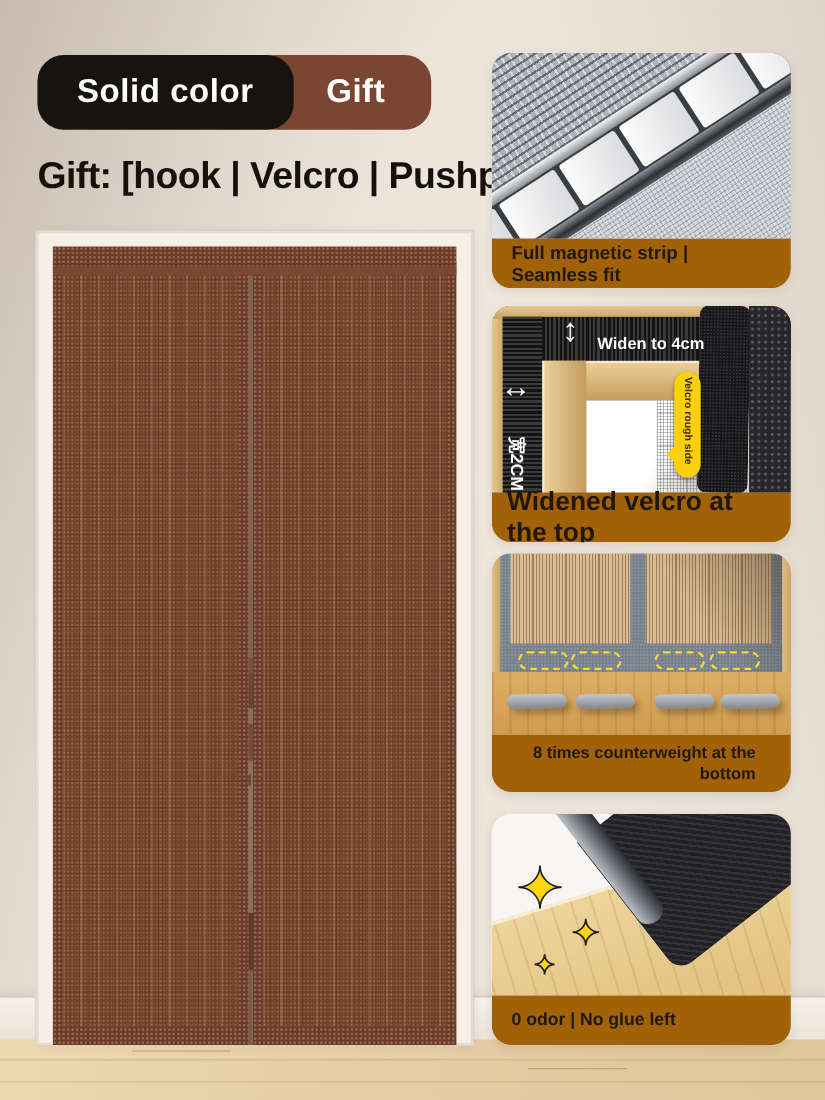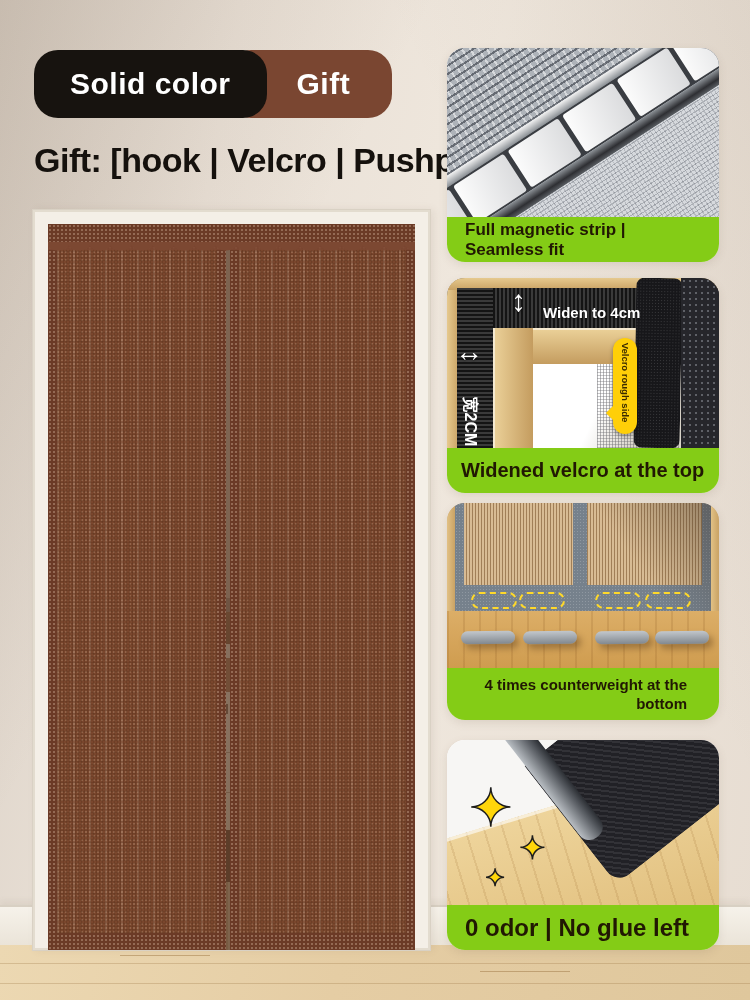--- a/index.html
+++ b/index.html
@@ -83,21 +83,21 @@
     background:
       repeating-linear-gradient(90deg,rgba(255,240,224,.10) 0 2px,rgba(0,0,0,0) 2px 16px),
       repeating-linear-gradient(90deg,rgba(94,52,30,.42) 0 1px,rgba(0,0,0,0) 1px 3px),
       repeating-linear-gradient(0deg,rgba(94,52,30,.34) 0 1px,rgba(0,0,0,0) 1px 3px),
       linear-gradient(rgba(148,92,58,.34),rgba(142,88,54,.40));}
 
   
   .card{position:absolute;left:447px;width:272px;border-radius:18px;overflow:hidden;background:#fff;
     box-shadow:0 3px 8px rgba(120,100,80,.15);}
   .card-img{position:absolute;left:0;right:0;top:0;overflow:hidden;}
-  .cap{position:absolute;left:0;right:0;bottom:0;background:#84cc16;display:flex;align-items:center;
+  .cap{position:absolute;left:0;right:0;bottom:0;background:#a16207;display:flex;align-items:center;
     font-weight:bold;color:#211803;}
 
   
   .c1{top:48px;height:214px;}
   .c1 .card-img{height:169px;background:#cfd3d8;}
   .c1-rot{position:absolute;left:-70px;top:-70px;width:440px;height:320px;transform:rotate(-33deg);}
   .c1-meshdark{position:absolute;left:0;top:0;right:0;height:110px;background:#aeb3b9;
     background-image:repeating-linear-gradient(0deg,rgba(40,45,55,.55) 0 2px,rgba(0,0,0,0) 2px 7px),
       repeating-linear-gradient(90deg,rgba(255,255,255,.5) 0 2px,rgba(0,0,0,0) 2px 7px);}
   .c1-rod1{position:absolute;left:0;right:0;top:110px;height:10px;background:linear-gradient(#f2f2f2,#8a8f94);}
@@ -134,21 +134,21 @@
   .c2-note-top{position:absolute;left:96px;top:26px;color:#fff;font-weight:bold;font-size:15px;text-shadow:0 1px 2px rgba(0,0,0,.6);}
   .c2-varrow{position:absolute;left:64px;top:8px;color:#fff;font-size:30px;font-weight:bold;line-height:1;text-shadow:0 1px 2px rgba(0,0,0,.6);}
   .c2-harrow{position:absolute;left:8px;top:58px;color:#fff;font-size:28px;font-weight:bold;text-shadow:0 1px 2px rgba(0,0,0,.6);}
   .c2-note-side{position:absolute;left:2px;top:128px;width:40px;color:#fff;font-weight:bold;font-size:16px;
     transform:rotate(90deg);transform-origin:center;white-space:nowrap;}
   .c2-bubble{position:absolute;left:166px;top:60px;width:24px;height:96px;background:#ffcf08;border-radius:12px;
     box-shadow:0 2px 4px rgba(0,0,0,.35);}
   .c2-bubble .tail{position:absolute;left:-5px;bottom:16px;width:10px;height:10px;background:#ffcf08;transform:rotate(45deg);}
   .c2-bubble .btxt{position:absolute;left:-31px;top:39px;width:86px;text-align:center;font-size:9.5px;font-weight:bold;color:#3a2b00;
     transform:rotate(90deg);white-space:nowrap;}
-  .c2 .cap{height:45px;font-size:20px;padding:0 14px;}
+  .c2 .cap{height:45px;font-size:24px;padding:0 14px;}
 
   
   .c3{top:503px;height:217px;}
   .c3 .card-img{height:165px;background:#c2a176;}
   .c3-woodedge{position:absolute;top:0;bottom:57px;width:8px;background:linear-gradient(90deg,#e2c185,#c9a264);}
   .c3-mesh{position:absolute;top:0;height:108px;
     background:repeating-linear-gradient(90deg,rgba(120,85,50,.45) 0 1px,rgba(238,214,178,.5) 1px 3px);}
   .c3-gray{position:absolute;background-color:#76818c;background-image:radial-gradient(rgba(255,255,255,.18) .8px,rgba(0,0,0,0) 1px);background-size:3px 3px;}
   .c3-shadow{position:absolute;right:8px;top:0;width:120px;height:108px;background:linear-gradient(235deg,rgba(60,48,36,.40),rgba(60,48,36,0) 60%);}
   .c3-dash{position:absolute;top:89px;width:42px;height:13px;border:2px dashed #ffd92a;border-radius:9px;}
@@ -168,21 +168,21 @@
     background-image:repeating-linear-gradient(90deg,rgba(150,100,40,.15) 0 2px,rgba(0,0,0,0) 2px 18px),linear-gradient(#eed49b,#d9b26b);}
   .c4-roll{position:absolute;left:96px;top:-70px;width:260px;height:150px;transform:rotate(-38deg);border-radius:0 0 44px 16px;
     background-color:#212126;
     background-image:repeating-linear-gradient(45deg,rgba(255,255,255,.08) 0 2px,rgba(0,0,0,0) 2px 5px);}
   .c4-rolledge{position:absolute;left:82px;top:-64px;width:26px;height:180px;transform:rotate(-38deg);border-radius:12px;
     background:linear-gradient(90deg,#b9bec3,#54585e 70%,#2b2e33);}
   .sparkle{position:absolute;color:#ffd60a;-webkit-text-stroke:1.5px #1c1c1c;line-height:1;}
   .s1{left:22px;top:42px;font-size:52px;}
   .s2{left:72px;top:92px;font-size:32px;}
   .s3{left:38px;top:126px;font-size:24px;}
-  .c4 .cap{height:45px;font-size:24px;padding:0 18px;}
+  .c4 .cap{height:45px;font-size:16px;padding:0 18px;}
 </style>
 </head>
 <body>
 
 <div class="canvas">
   <div class="shadow-tl"></div>
   <div class="shadow-tr"></div>
 
   <div class="baseboard"></div>
   <div class="front-floor">
@@ -313,21 +313,21 @@
       <div class="c3-dash" style="left:72px"></div>
       <div class="c3-dash" style="left:148px"></div>
       <div class="c3-dash" style="left:198px"></div>
       <div class="c3-floor"></div>
       <div class="c3-weight" style="left:14px"></div>
       <div class="c3-weight" style="left:76px"></div>
       <div class="c3-weight" style="left:148px"></div>
       <div class="c3-weight" style="left:208px"></div>
     </div>
     <div class="cap">
-        <span>4 times counterweight at the bottom</span>
+        <span>8 times counterweight at the bottom</span>
       </div>
   </div>
 
   <div class="card c4">
     <div class="card-img">
       <div class="c4-floor"></div>
       <div class="c4-roll"></div>
       <div class="c4-rolledge"></div>
       <div class="sparkle s1">✦</div>
       <div class="sparkle s2">✦</div>

